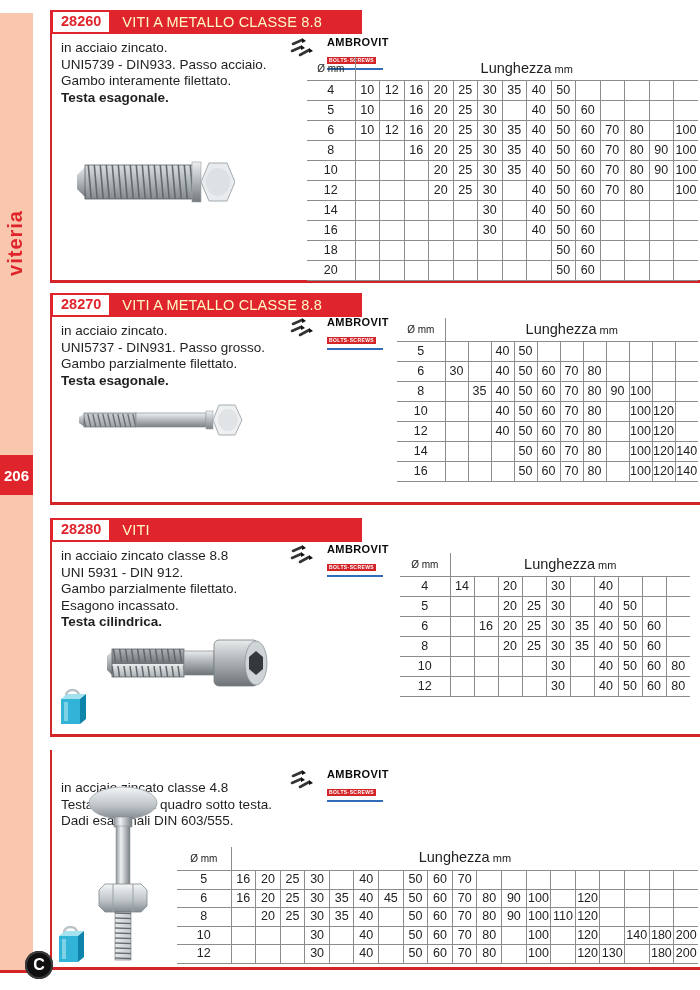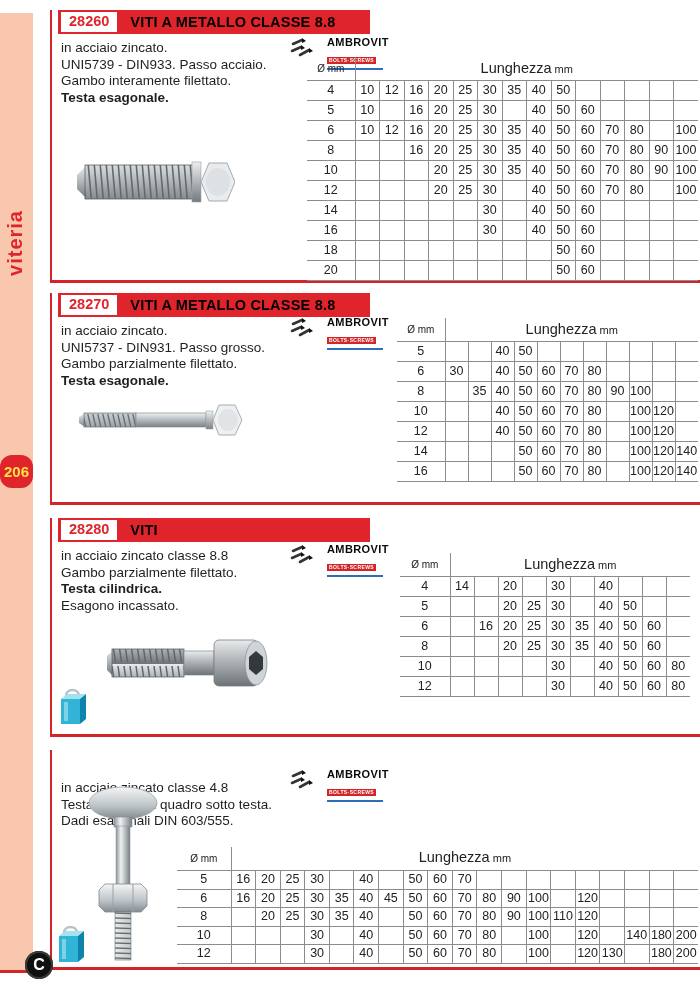--- a/index.html
+++ b/index.html
@@ -7,41 +7,41 @@
     position:relative; width:700px; height:990px; background:#ffffff; overflow:hidden;
     font-family:"Liberation Sans","DejaVu Sans",sans-serif; color:#1f1f1f;
   }
 
   
   .sidebar { position:absolute; left:0; top:13px; width:33px; height:957px;
              background:#f8c7ad; border-bottom:3px solid #d32428; }
   .vert-label { position:absolute; left:4px; top:210px; writing-mode:vertical-rl;
                 transform:rotate(180deg); color:#e0242b; font-weight:bold;
                 font-size:20px; letter-spacing:1px; }
-  .page-badge { position:absolute; left:0; top:455px; width:33px; height:33px;
-                background:#e0242b; color:#fde047; font-weight:bold; font-size:15px;
-                display:flex; align-items:center; justify-content:center;border-radius:12px; }
+  .page-badge { position:absolute; left:0; top:455px; width:33px; height:40px;
+                background:#e0242b; color:#ffffff; font-weight:bold; font-size:15px;
+                display:flex; align-items:center; justify-content:center; }
   .corner-logo { position:absolute; left:25px; top:951px; width:28px; height:28px;
                  border-radius:50%; background:#101010; color:#fff; font-weight:bold;
                  font-size:16px; display:flex; align-items:center; justify-content:center;
                  box-shadow:0 0 0 2px #3a3a3a inset; z-index:5; }
 
   
   .section { position:absolute; left:50px; width:648px; background:#fff;
              border-left:2px solid #d32428; border-bottom:3px solid #d32428; }
   .s1 { top:10px;  height:270px; }
   .s2 { top:293px; height:209px; }
   .s3 { top:518px; height:216px; }
   .s4 { top:750px; height:217px; }
 
   .sec-header { position:absolute; left:-2px; top:0; width:312px; height:24px;
-                background:#e0242b; display:flex; align-items:center;margin-left:8px; }
+                background:#e0242b; display:flex; align-items:center; }
   .code-box { background:#ffffff; color:#e0242b; font-weight:bold; font-size:14.5px;
               padding:1px 8px 2px 8px; margin-left:3px; line-height:17px; }
-  .sec-title { color:#000000; font-weight:bold; font-size:14.5px; margin-left:13px;
+  .sec-title { color:#fef9c3; font-weight:normal; font-size:14.5px; margin-left:13px;
                letter-spacing:0.2px; white-space:nowrap; }
 
   .desc { position:absolute; left:9px; top:30px; font-size:13.5px; line-height:16.5px; }
   .desc .bold { font-weight:bold; }
 
   
   .brand { position:absolute; left:238px; display:flex; gap:13px; align-items:flex-start; }
   .s1 .brand{ top:27px; } .s2 .brand{ top:24px; } .s3 .brand{ top:26px; } .s4 .brand{ top:19px; }
   .brand-name { font-size:11px; font-weight:bold; color:#0a0a0a; letter-spacing:0.4px; line-height:11px; }
   .brand-sub { display:inline-block; font-size:5px; font-weight:bold; color:#fff;
@@ -518,23 +518,24 @@
       </div>
   </div>
 
   <div class="section s3">
     <div class="sec-header">
       <span class="code-box">28280</span>
       <span class="sec-title">VITI</span>
     </div>
     <div class="desc">
         <div class="desc-line">in acciaio zincato classe 8.8</div>
+        <div class="desc-line">UNI 5931 - DIN 912.</div>
         <div class="desc-line">Gambo parzialmente filettato.</div>
+        <div class="desc-line">Esagono incassato.</div>
         <div class="desc-line bold">Testa cilindrica.</div>
-        <div class="desc-line">Esagono incassato.</div>
       </div>
     <div class="brand">
       <span>
         <svg width="24" height="20" viewBox="0 0 24 20">
           <g stroke="#333" stroke-width="2.6" stroke-linecap="round">
             <line x1="3" y1="7" x2="12" y2="3"></line>
               <line x1="2" y1="14" x2="11" y2="10"></line>
               <line x1="10" y1="18" x2="19" y2="13"></line>
           </g>
           <g fill="#111">

